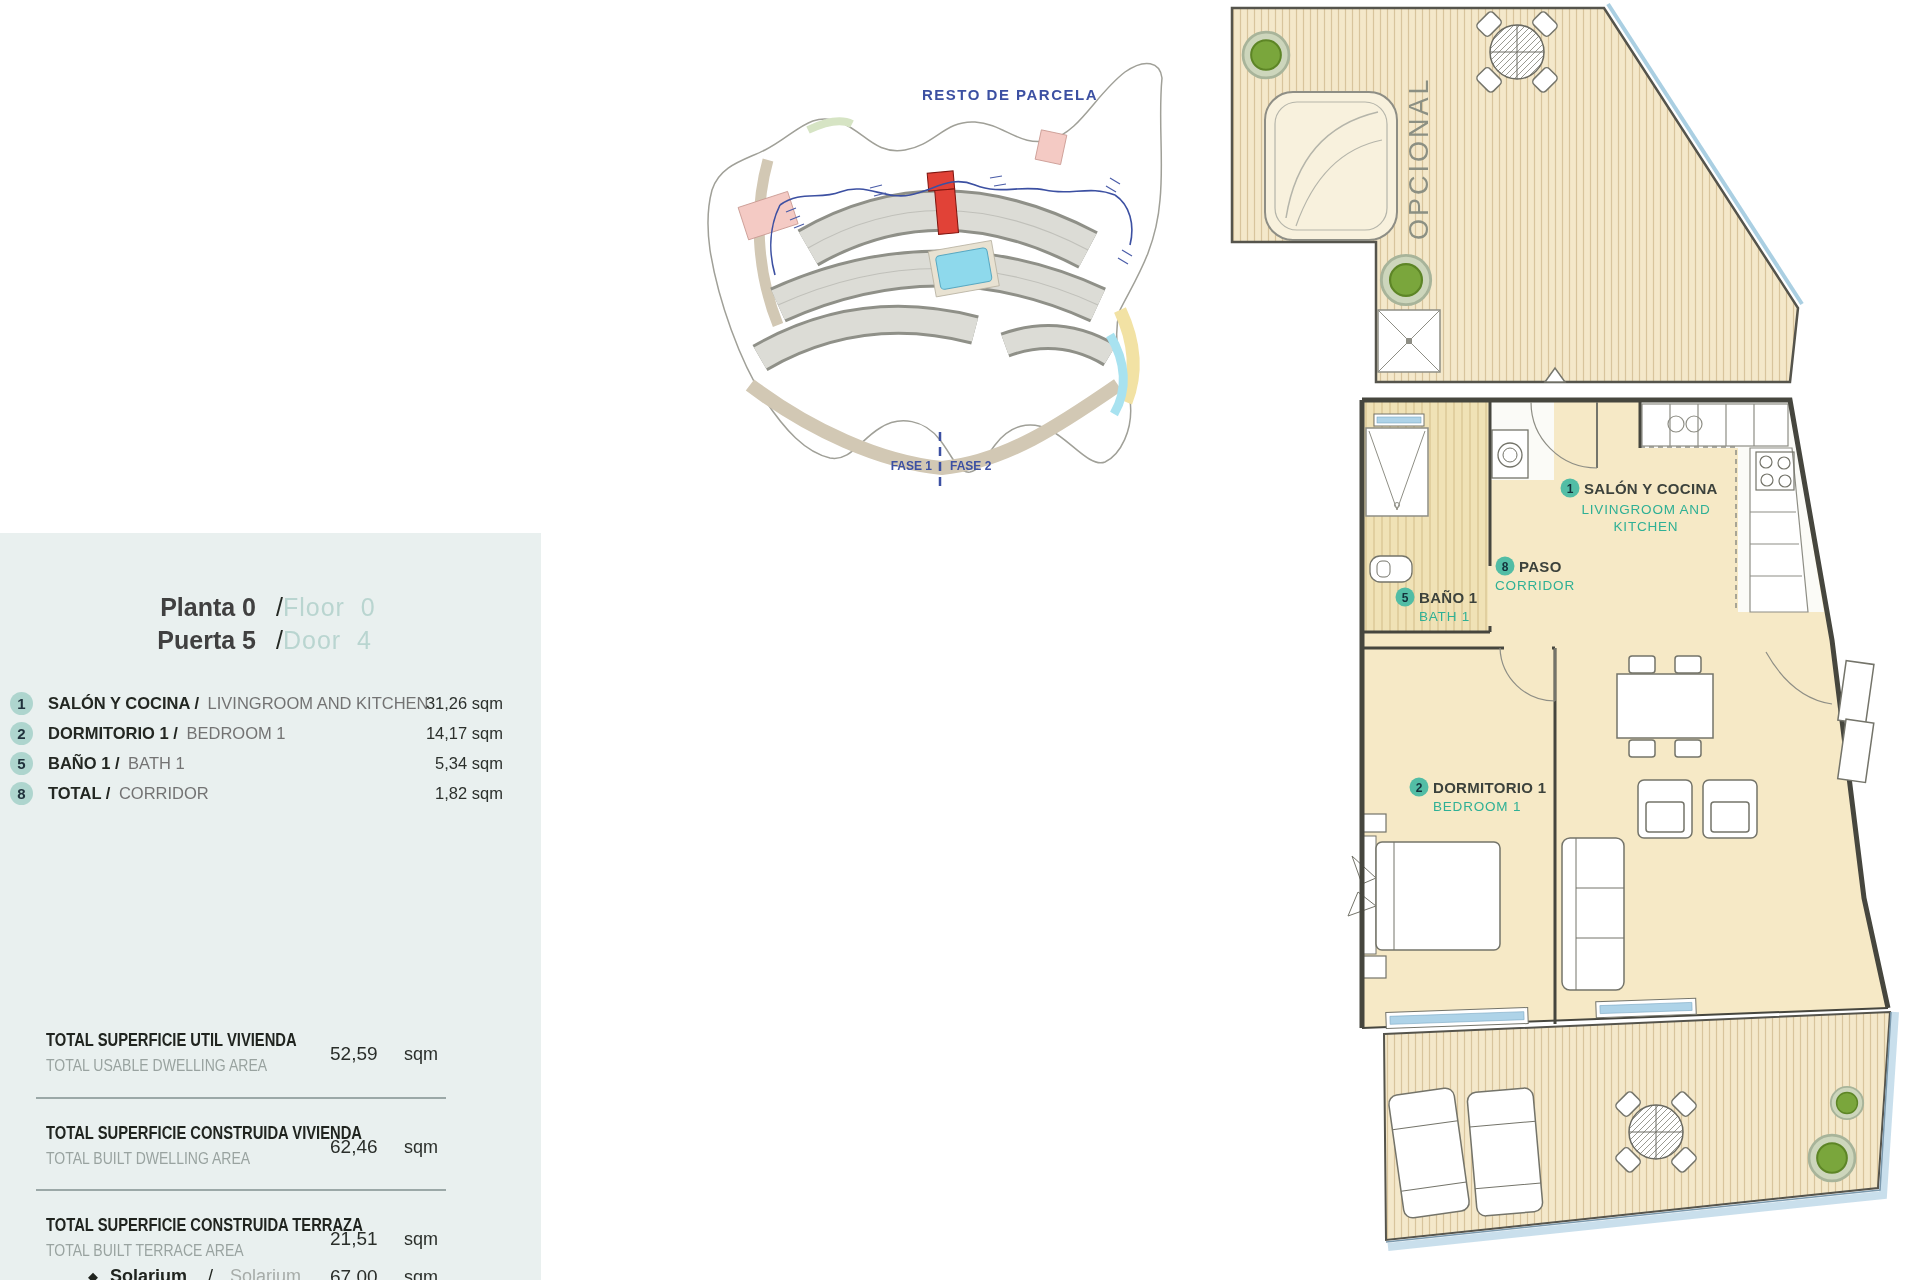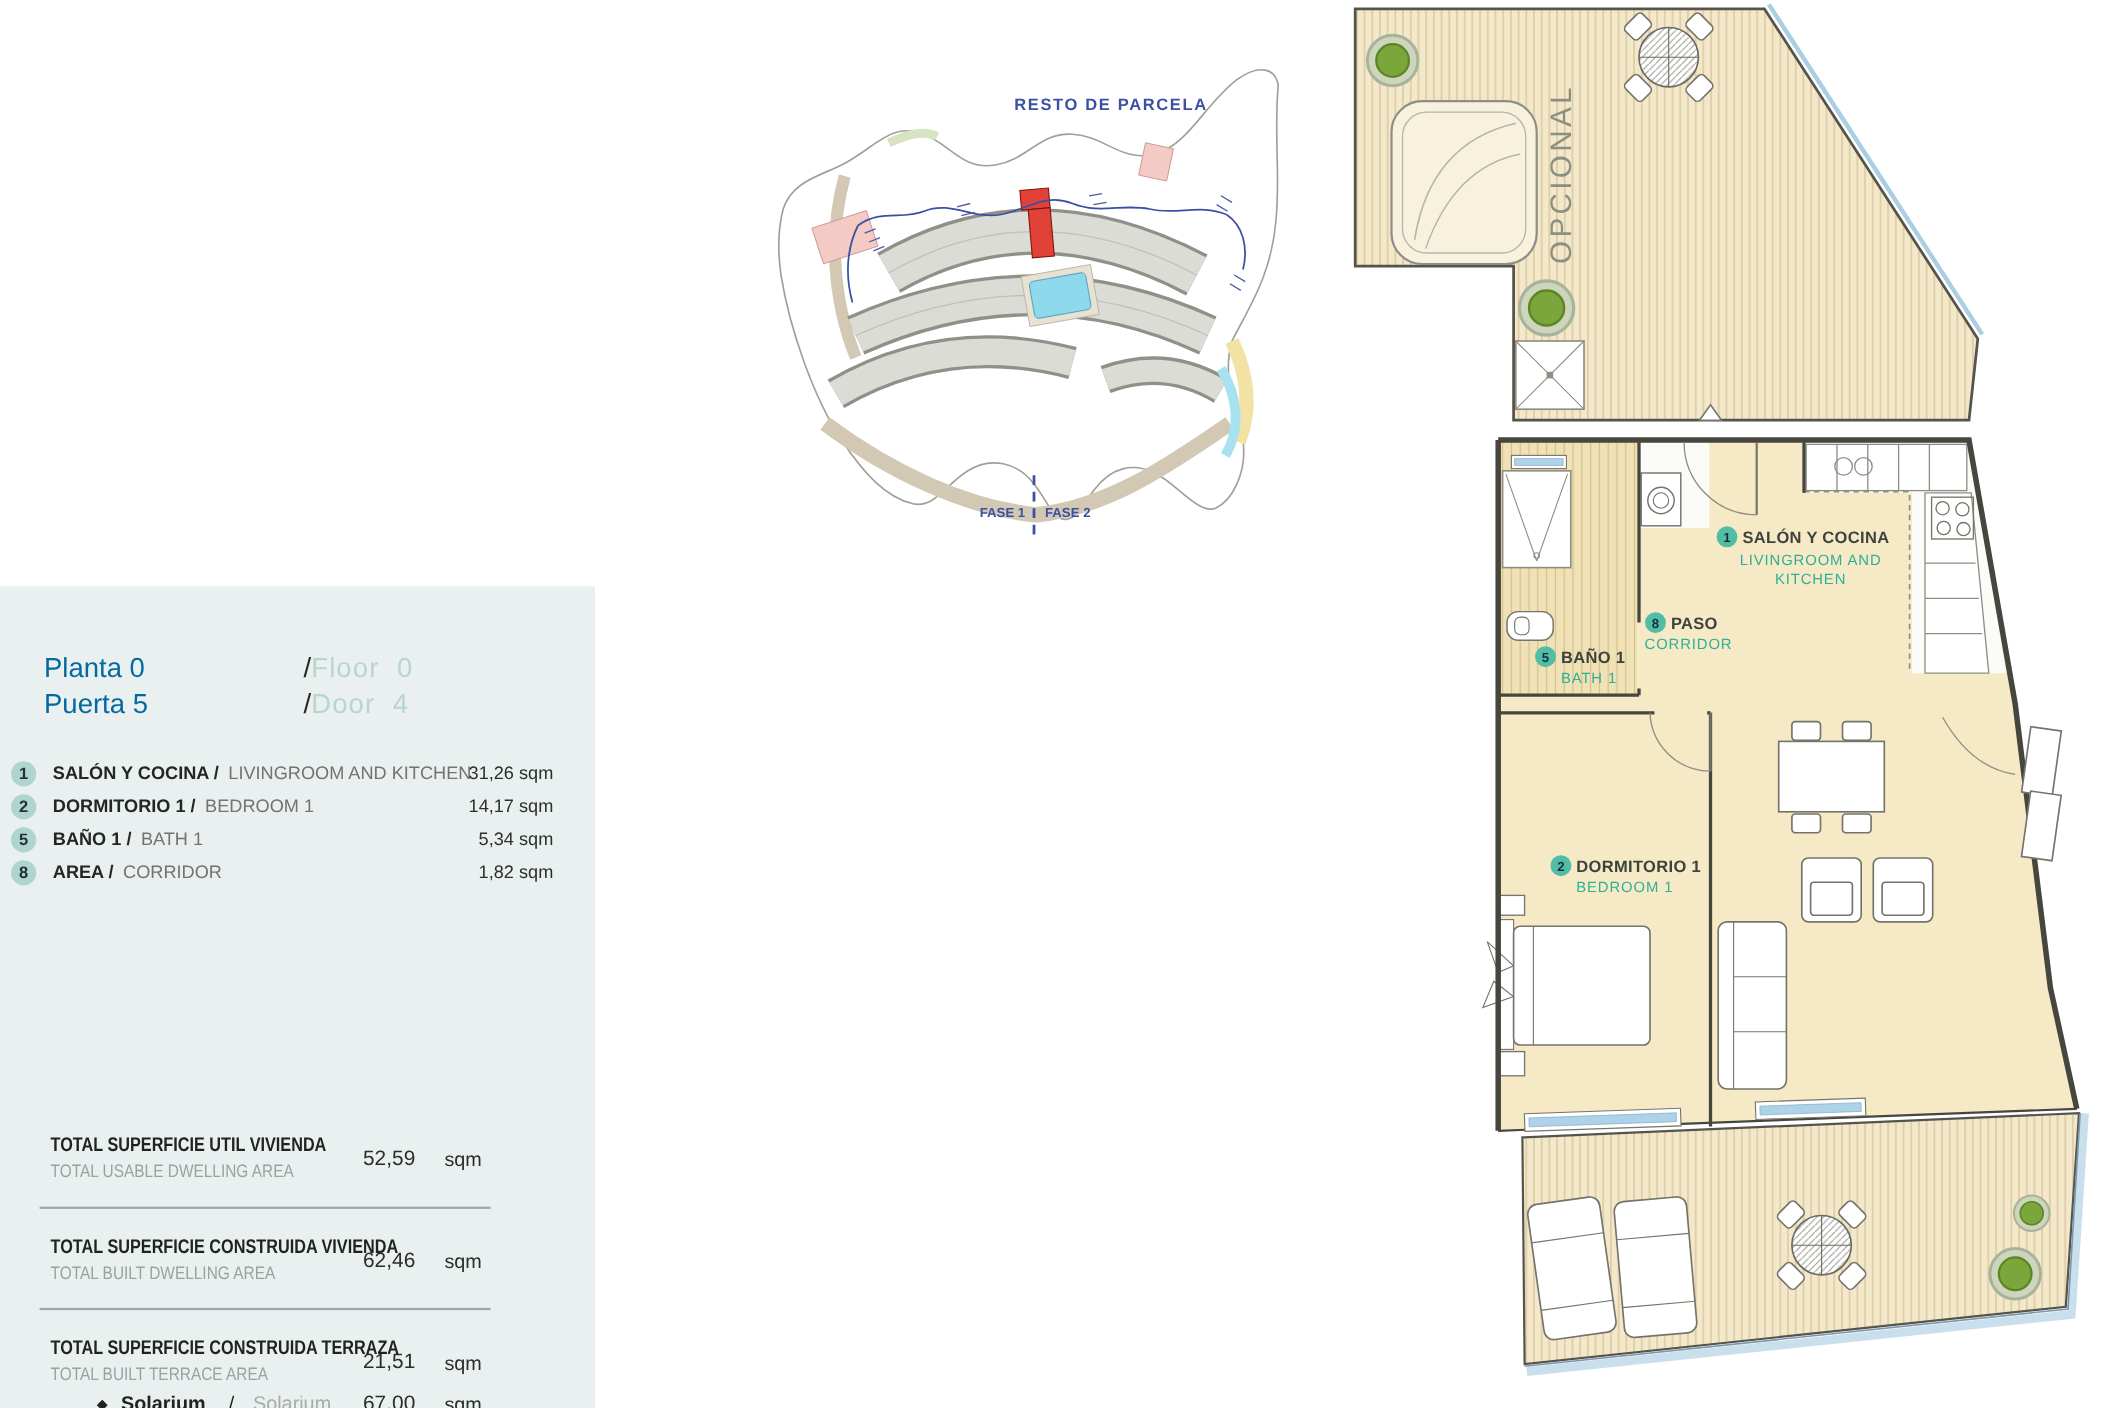--- a/index.html
+++ b/index.html
@@ -3,21 +3,21 @@
 <meta charset="utf-8">
 <style>
   html,body{margin:0;padding:0;width:1920px;height:1280px;overflow:hidden;background:#ffffff;
     font-family:"Liberation Sans",sans-serif;}
   .abs{position:absolute;}
   
   .panel{position:absolute;left:0;top:533px;width:541px;height:747px;background:#e9f0ef;}
   .hdr1{position:absolute;left:125px;top:12px;font-size:31px;font-weight:bold;color:#20241f;white-space:nowrap;letter-spacing:.5px;}
   .hdr1 .sep{margin:0 14px;color:#20241f;}
   .hdr1 .en{color:#8ac4bb;letter-spacing:2.5px;}
-  .hdr-es{position:absolute;left:40px;width:216px;text-align:left;font-size:25px;color:#0369a1;white-space:nowrap;}
+  .hdr-es{position:absolute;left:40px;width:216px;text-align:right;font-size:25px;color:#404040;white-space:nowrap;font-weight:bold;}
   .hdr-sub{position:absolute;left:276px;font-size:25px;color:#232722;white-space:nowrap;}
   .hdr-sub .en{color:#b9d5d0;margin-left:0;word-spacing:8px;letter-spacing:1px;}
   .room-row{position:absolute;left:0;width:541px;height:30px;}
   .badge{position:absolute;left:10px;top:1px;width:23px;height:23px;border-radius:50%;background:#aed5ce;
     color:#20323c;font-size:15px;font-weight:bold;text-align:center;line-height:23px;}
   .rname{position:absolute;left:48px;top:3px;font-size:16.5px;white-space:nowrap;}
   .rname b{color:#232722;}
   .rname .gray{color:#737373;margin-left:4px;}
   .rvalue{position:absolute;right:38px;top:3px;font-size:16.5px;color:#2c302c;white-space:nowrap;}
   .tdiv{position:absolute;left:36px;width:410px;height:2px;background:#72817f;opacity:.65;}
@@ -71,21 +71,21 @@
     <span class="badge">5</span>
     <span class="rname">
       <b>BAÑO 1 /</b>
       <span class="gray">BATH 1</span>
     </span>
     <span class="rvalue"><span>5,34</span> <span>sqm</span></span>
   </div>
   <div class="room-row" style="top:248px">
     <span class="badge">8</span>
     <span class="rname">
-      <b>AREA /</b>
+      <b>TOTAL /</b>
       <span class="gray">CORRIDOR</span>
     </span>
     <span class="rvalue"><span>1,82</span> <span>sqm</span></span>
   </div>
 
   <div class="total-row" style="top:497px">
     <div class="t-es">TOTAL SUPERFICIE UTIL VIVIENDA</div>
     <div class="t-en">TOTAL USABLE DWELLING AREA</div>
     <div class="t-val">52,59</div>
     <div class="t-unit">sqm</div>

